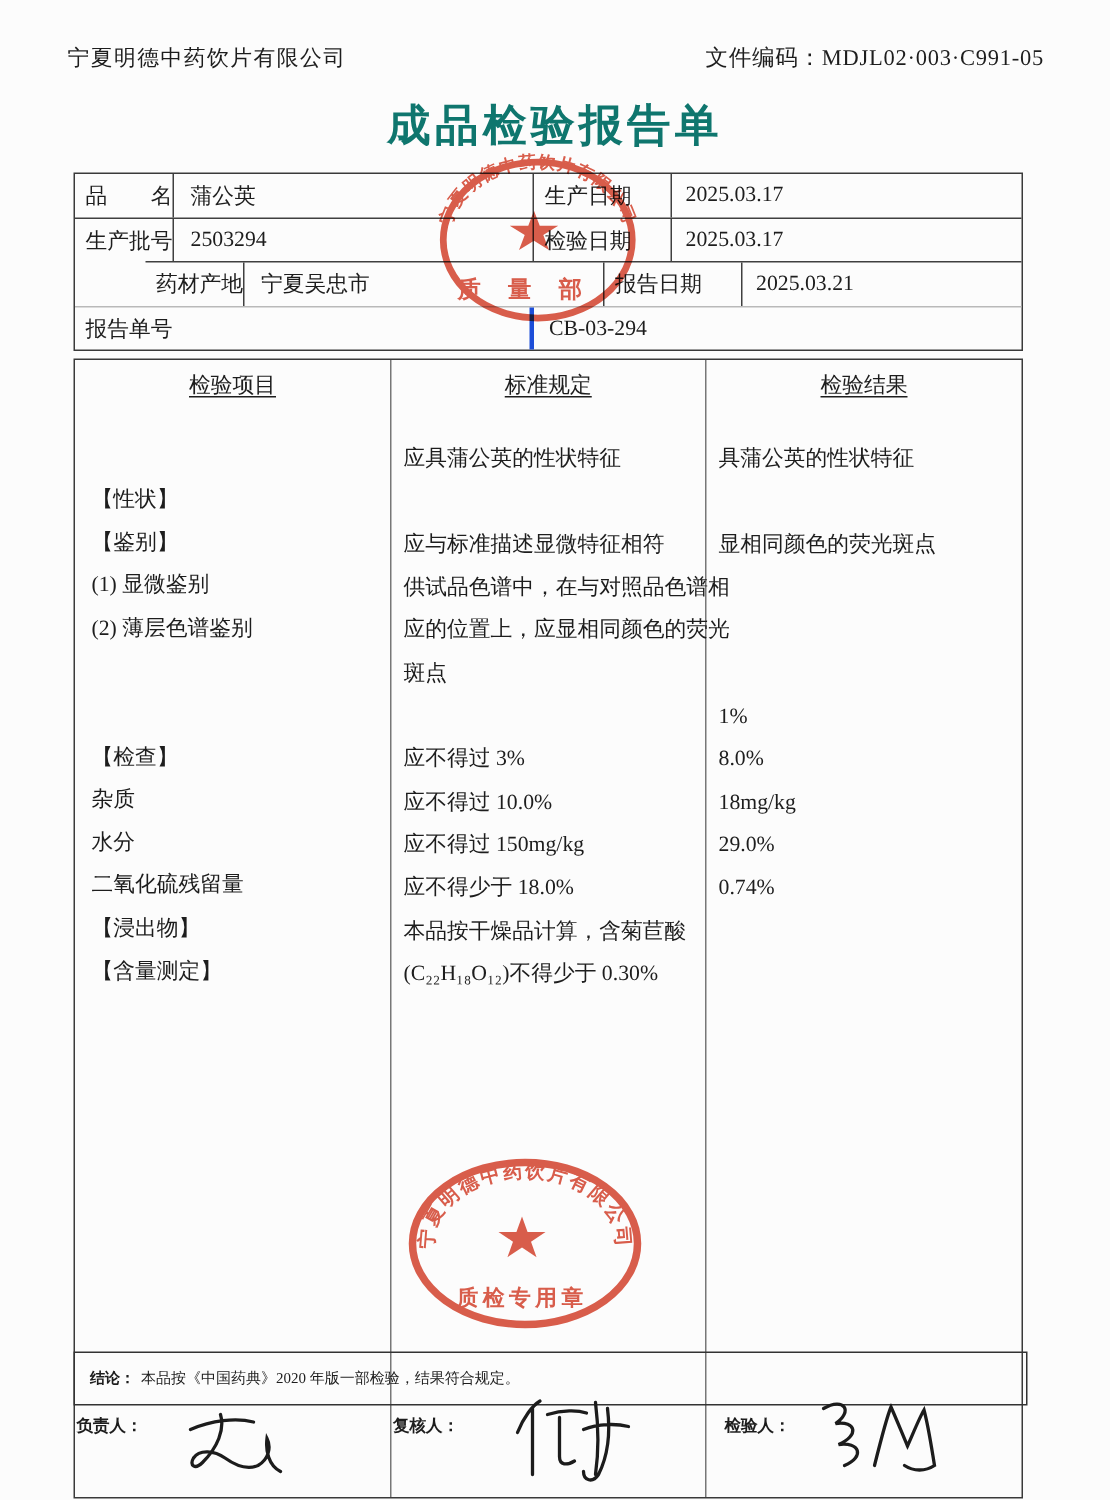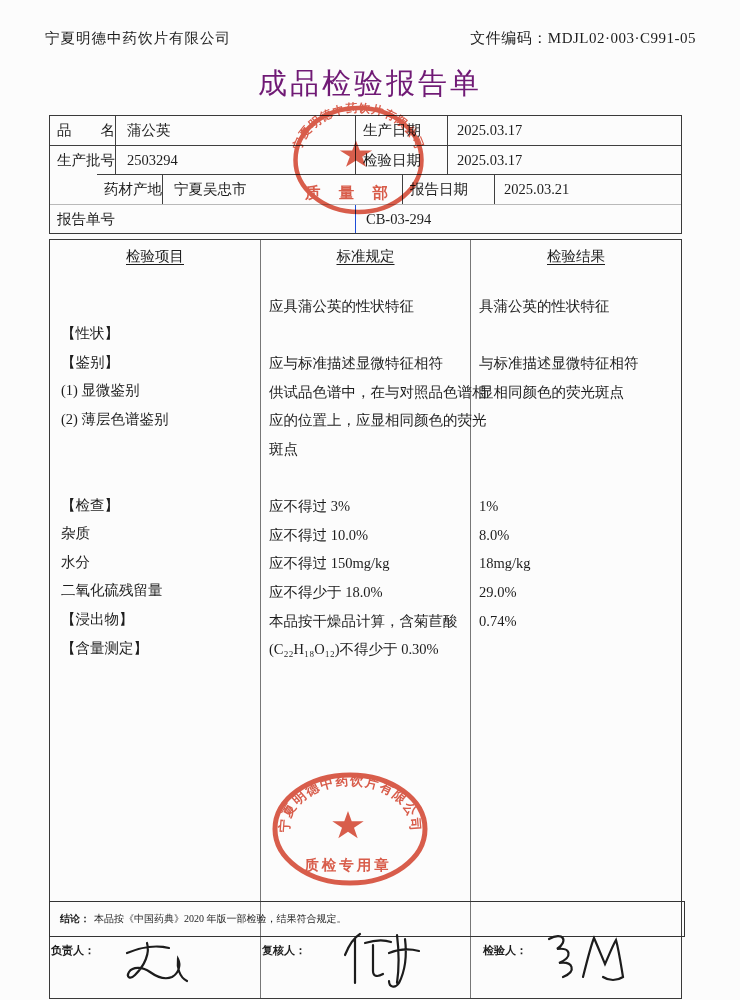--- a/index.html
+++ b/index.html
@@ -12,39 +12,39 @@
     overflow:hidden;
   }
   .abs { position:absolute; }
 
   
   .company { left:45px; top:29px; font-size:14.5px; letter-spacing:1px; }
   .doccode { right:44px; top:29px; font-size:15px; letter-spacing:.5px; }
   .title {
     left:0; right:0; top:64px; text-align:center;
     font-family:"Liberation Sans","DejaVu Sans",sans-serif;
-    font-weight:normal; font-size:29px; letter-spacing:3px; color:#701a75;
+    font-weight:bold; font-size:29px; letter-spacing:3px; color:#0f766e;
   }
 
   
   .info-table {
     left:49px; top:115px; width:633px;
     border:1.5px solid #3a3a3a;
     font-size:14.5px;
   }
   .irow { display:flex; height:29px; align-items:center; border-top:1px solid #3f3f3f; }
   .irow:first-child { border-top:none;text-align:center; }
   .irow.gray-top { border-top:1.6px solid #b9b9b9; height:29px; }
   .irow.r3 { height:30px;margin-left:47px; }
   .ic { height:100%; display:flex; align-items:center; white-space:pre; }
   .ic.lbl1 { width:66px;  padding-left:7px;  border-right:1px solid #3f3f3f; }
   .ic.val1 { width:240px; padding-left:11px; border-right:1px solid #3f3f3f; }
   .ic.lbl2 { width:92px;  padding-left:7px;  border-right:1px solid #3f3f3f; }
   .ic.val2 { flex:1; padding-left:9px; }
-  .ic.lblwide { width:306px; padding-left:7px; border-right:1px solid #1d4ed8; }
+  .ic.lblwide { width:306px; padding-left:7px; border-right:3px solid #1d4ed8; }
   .ic.valwide { flex:1; padding-left:10px; }
 
   
   .main-table {
     left:49px; top:239px; width:633px; height:760px;
     border:1.5px solid #3a3a3a;
   }
   .mcol { position:absolute; top:0; bottom:0; }
   .mcol.c1 { left:0;    width:211px; border-right:1.3px solid #777; }
   .mcol.c2 { left:211px; width:210px; border-right:1.3px solid #777; }
@@ -145,21 +145,20 @@
       <div class="tline">应不得少于 18.0%</div>
       <div class="tline">本品按干燥品计算，含菊苣酸</div>
       <div class="tline">(C₂₂H₁₈O₁₂)不得少于 0.30%</div>
     </div>
   </div>
   <div class="mcol c3">
     <div class="mhead">检验结果</div>
     <div class="mlines">
       <div class="tline">具蒲公英的性状特征</div>
       <div class="tline"></div>
-      <div class="tline">与标准描述显微特征相符</div>
       <div class="tline">显相同颜色的荧光斑点</div>
       <div class="tline"></div>
       <div class="tline"></div>
       <div class="tline"></div>
       <div class="tline">1%</div>
       <div class="tline">8.0%</div>
       <div class="tline">18mg/kg</div>
       <div class="tline">29.0%</div>
       <div class="tline">0.74%</div>
     </div>

